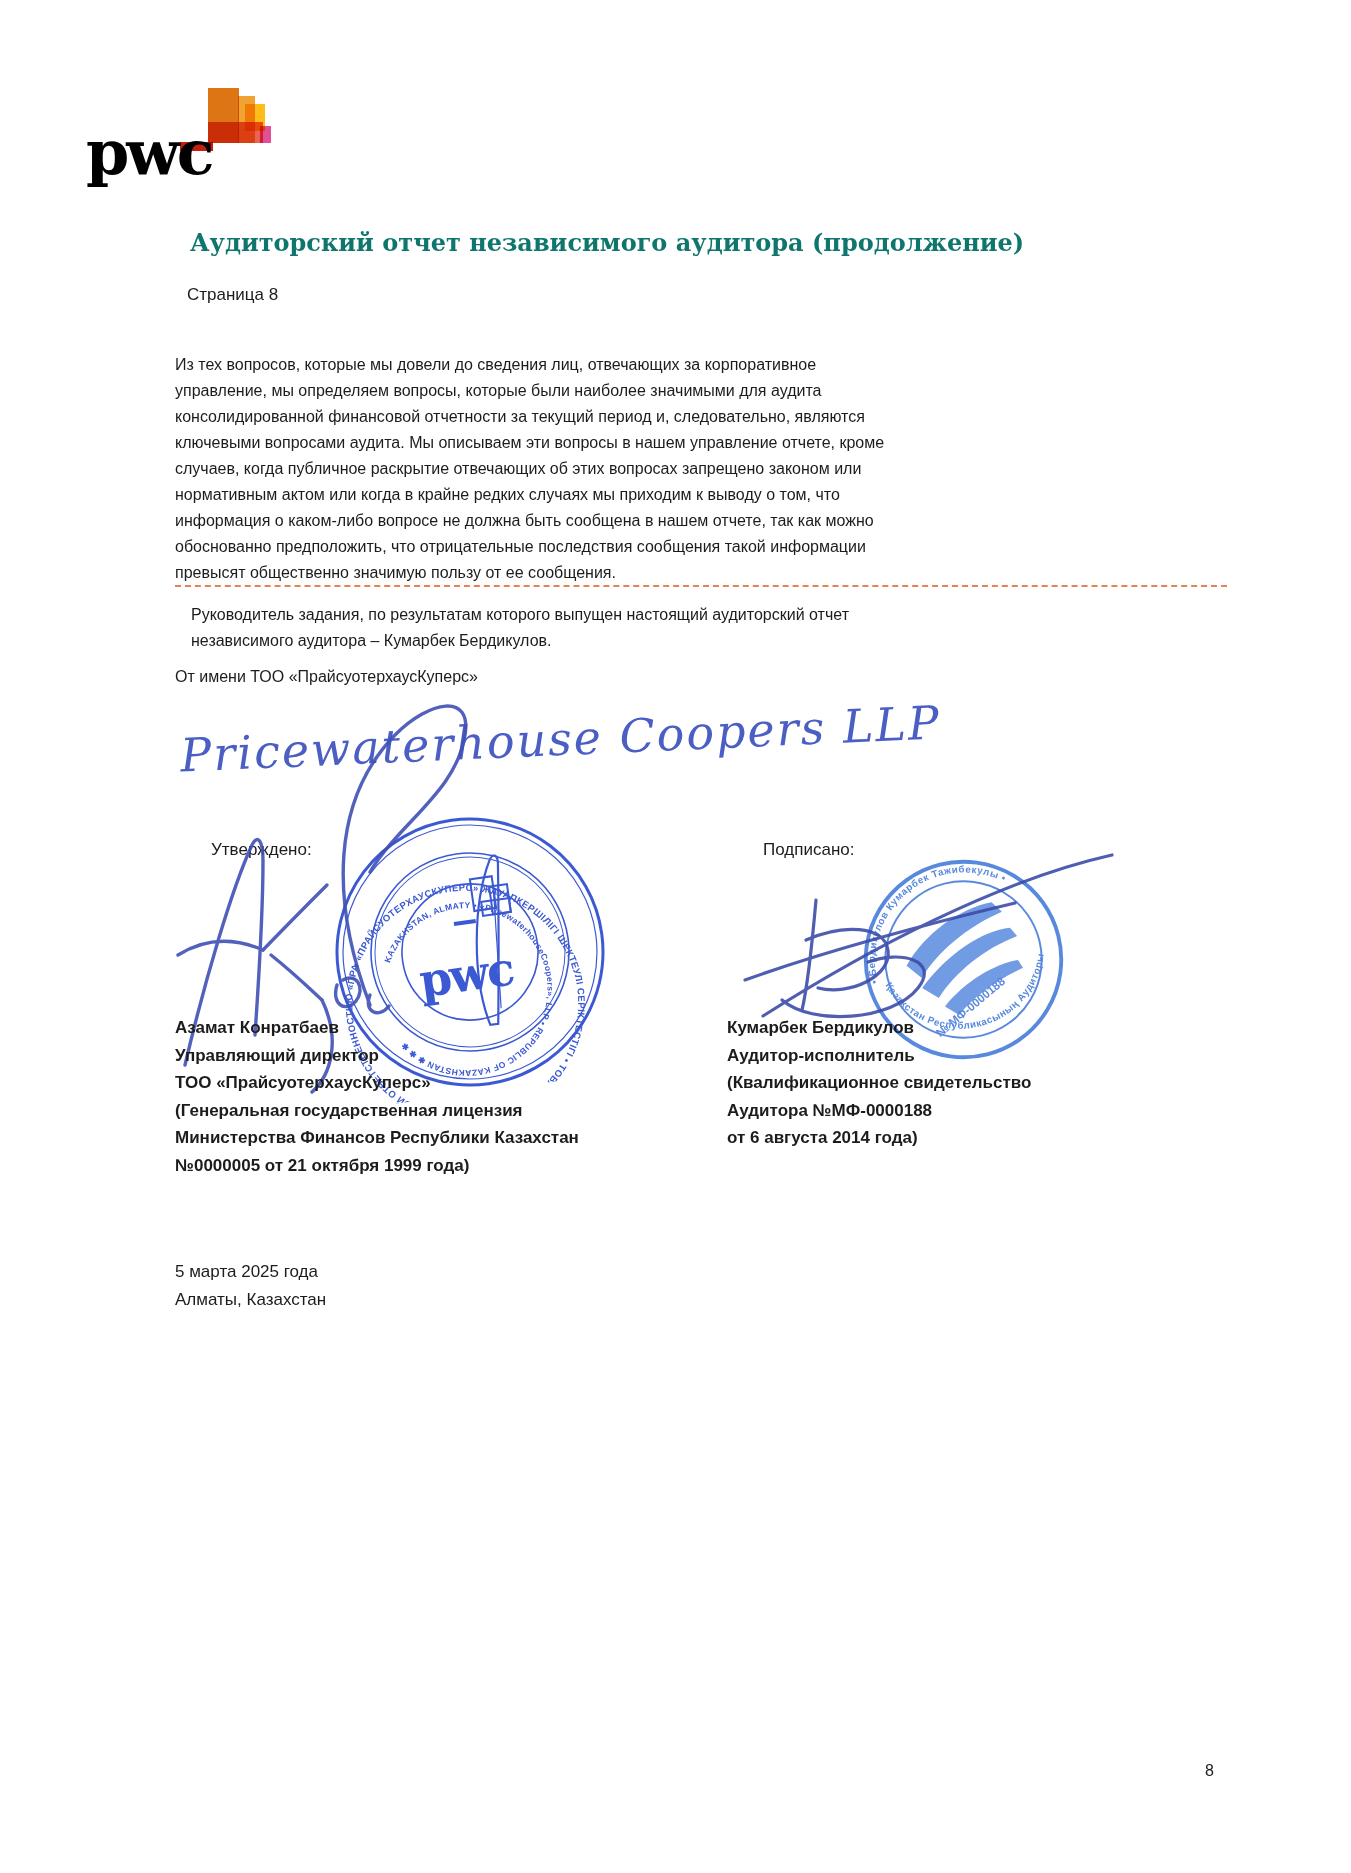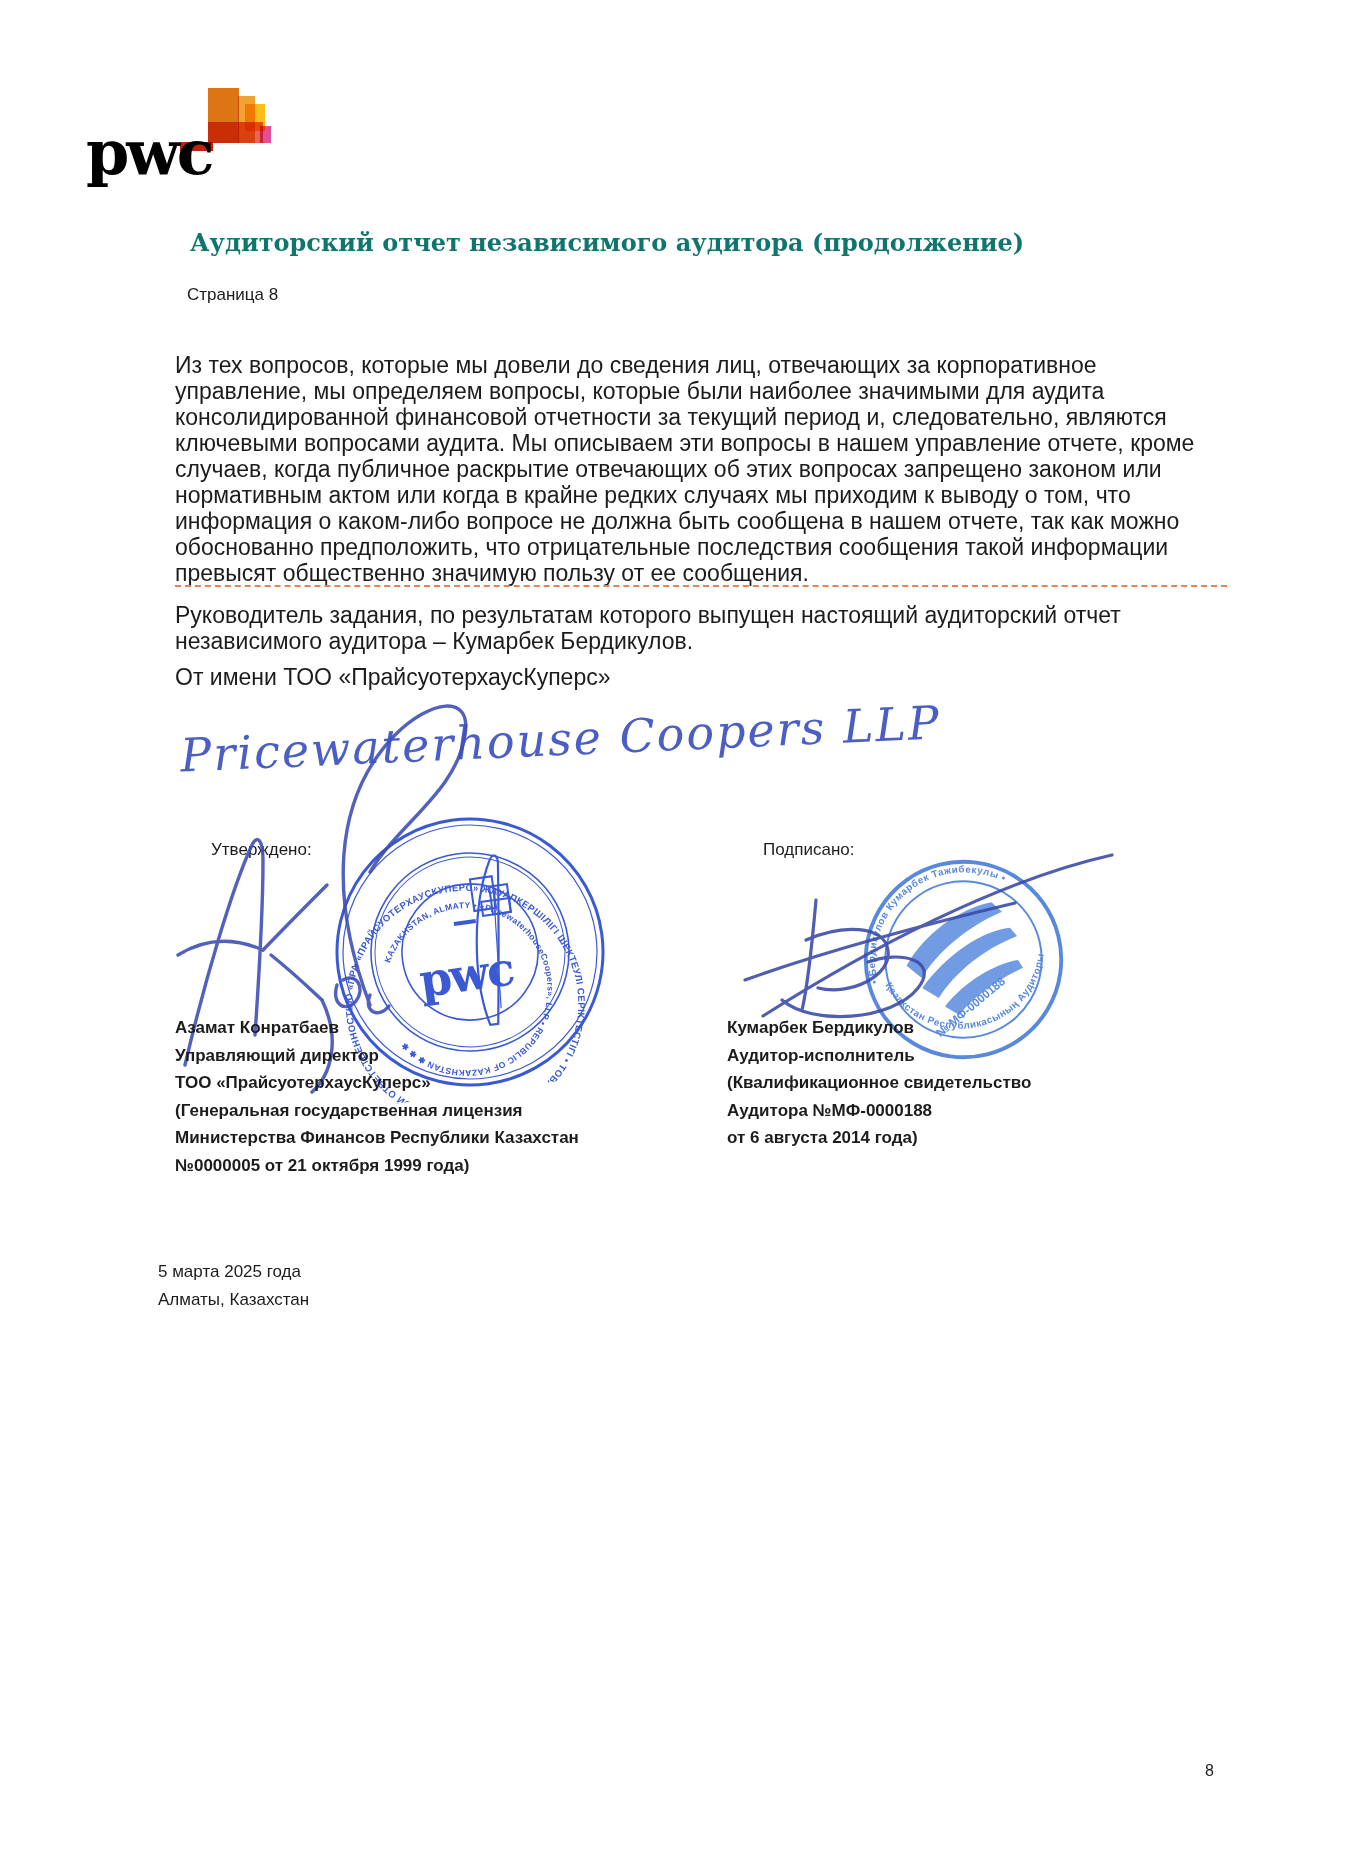--- a/index.html
+++ b/index.html
@@ -28,34 +28,34 @@
     letter-spacing:-3px;
   }
 
   
   .doc-title{
     position:absolute;left:190px;top:228px;
     font-family:"DejaVu Serif","Liberation Serif",serif;
     font-weight:700;font-size:24px;color:#0f766e;
   }
   .page-label{position:absolute;left:187px;top:285px;font-size:17px;}
-  .para{position:absolute;left:175px;font-size:23px;line-height:26px;white-space:nowrap;}
+  .para{position:absolute;left:175px;font-size:16px;line-height:26px;white-space:nowrap;}
   .sep{
     position:absolute;left:175px;top:585px;width:1052px;height:0;
     border-top:2px dashed #e8824e;
   }
   .sig-script{
     position:absolute;left:180px;top:712px;
     font-family:"DejaVu Serif","Liberation Serif",serif;
     font-style:italic;font-size:46px;color:#4a5ec4;
     transform:rotate(-2.5deg);letter-spacing:2px;white-space:nowrap;
   }
   .col-label{position:absolute;top:840px;font-size:17px;margin-left:36px;}
   .sig-block{position:absolute;top:1014px;font-size:17px;line-height:27.5px;white-space:nowrap;z-index:6;font-weight:bold;}
-  .footer-date{position:absolute;left:158px;top:1258px;font-size:17px;line-height:28px;}
+  .footer-date{position:absolute;left:175px;top:1258px;font-size:17px;line-height:28px;}
   .page-num{position:absolute;left:1205px;top:1762px;font-size:16px;}
 
   
   .stamp{position:absolute;opacity:.92;}
   .stamp-left{left:330px;top:812px;transform:rotate(-8deg);z-index:3;}
   .stamp-right{left:856px;top:852px;transform:rotate(-14deg);z-index:3;}
   .ink{position:absolute;left:0;top:0;z-index:5;pointer-events:none;}
 </style>
 </head>
 <body>
@@ -84,21 +84,21 @@
     <div>ключевыми вопросами аудита. Мы описываем эти вопросы в нашем управление отчете, кроме</div>
     <div>случаев, когда публичное раскрытие отвечающих об этих вопросах запрещено законом или</div>
     <div>нормативным актом или когда в крайне редких случаях мы приходим к выводу о том, что</div>
     <div>информация о каком-либо вопросе не должна быть сообщена в нашем отчете, так как можно</div>
     <div>обоснованно предположить, что отрицательные последствия сообщения такой информации</div>
     <div>превысят общественно значимую пользу от ее сообщения.</div>
   </div>
 
   <div class="sep"></div>
 
-  <div class="para" style="top:602px;">
+  <div class="para" style="top:602px;margin-left:16px;">
     <div>Руководитель задания, по результатам которого выпущен настоящий аудиторский отчет</div>
     <div>независимого аудитора – Кумарбек Бердикулов.</div>
   </div>
 
   <div class="para" style="top:664px;">От имени ТОО «ПрайсуотерхаусКуперс»</div>
 
   <div class="sig-script">Pricewaterhouse Coopers LLP</div>
 
   <div class="col-label" style="left:175px;">Утверждено:</div>
   <div class="col-label" style="left:727px;">Подписано:</div>

